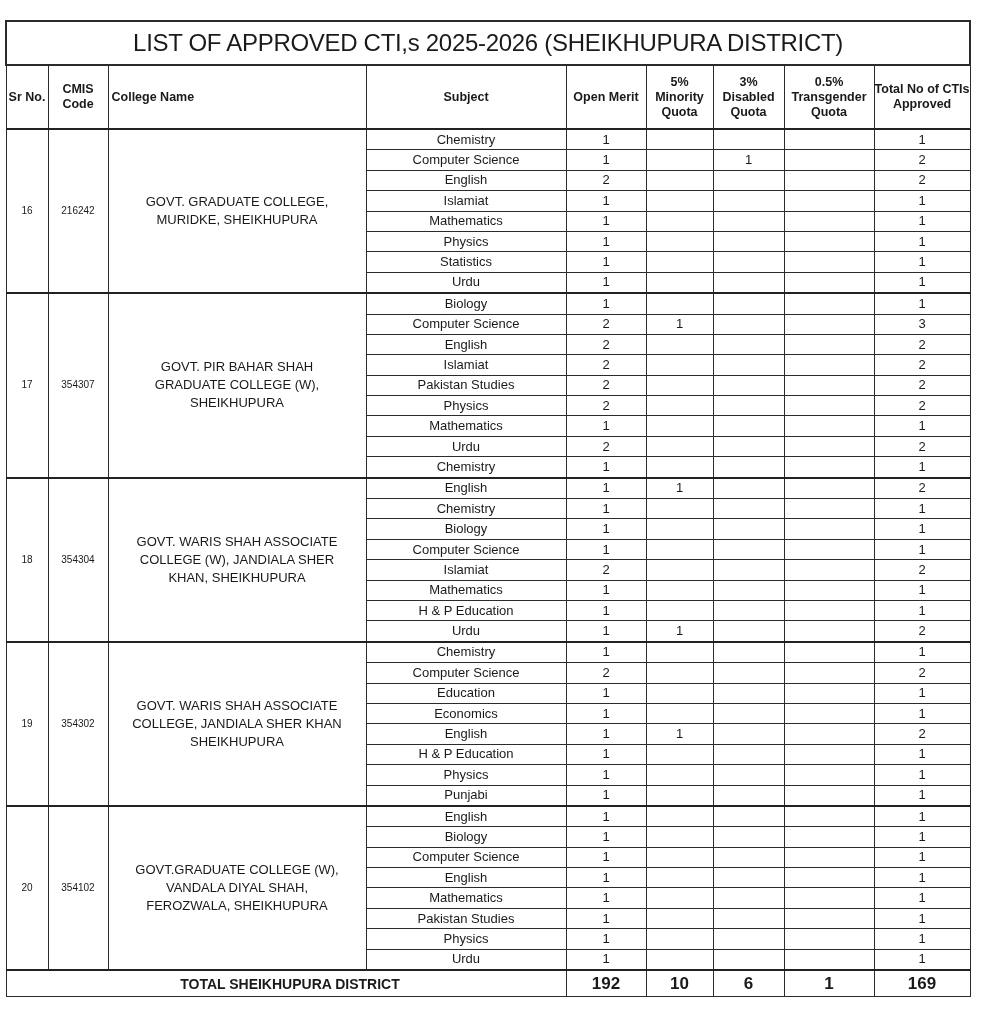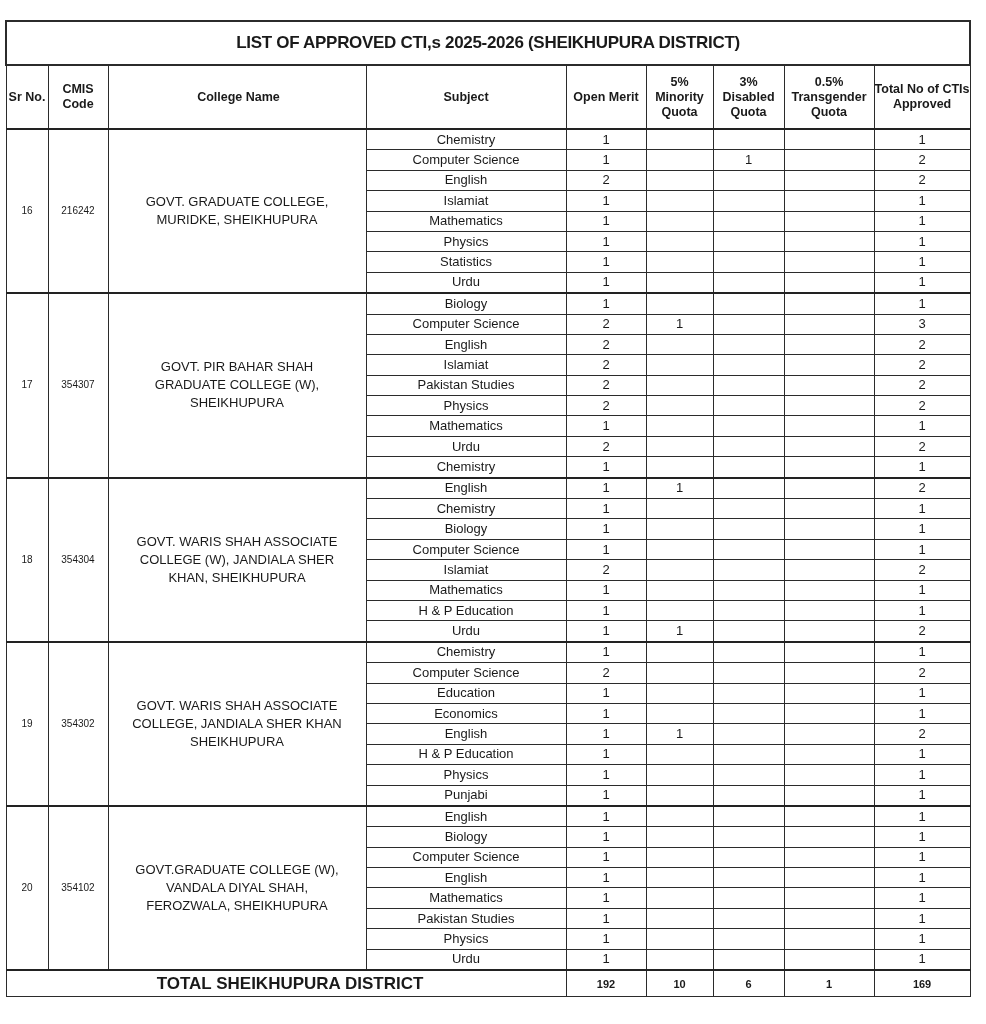--- a/index.html
+++ b/index.html
@@ -1,29 +1,29 @@
 <!DOCTYPE html>
 <html><head>
 <meta charset="utf-8">
 <style>
   html, body { margin: 0; padding: 0; background: #ffffff; }
   body { width: 986px; height: 1024px; position: relative; overflow: hidden;
          font-family: "Liberation Sans", sans-serif; color: #1a1a1a; }
   .sheet { position: absolute; left: 5px; top: 20px; width: 964px; }
   table { border-collapse: collapse; table-layout: fixed; width: 964px; }
   td, th { border: 1.5px solid #2b2b2b; padding: 0; text-align: center; vertical-align: middle; overflow: hidden; }
-  .title-cell { height: 42px; font-size: 17px; font-weight: bold; letter-spacing: -0.3px; border-width: 2px; }
+  .title-cell { height: 42px; font-size: 24px; font-weight: normal; letter-spacing: -0.3px; border-width: 2px; }
   thead th { font-size: 12.5px; font-weight: bold; line-height: 15px; height: 62px; }
-  th.college-h { text-align: center; padding-left: 3px; }
+  th.college-h { text-align: left; padding-left: 3px; }
   tbody td { font-size: 13px; height: 19.4px; line-height: 16px; }
   td.sr, td.code { font-size: 10px; }
   td.college { font-size: 13px; line-height: 18px; padding: 0 20px; }
   .group-first td { border-top: 2.5px solid #222; }
-  tr.total td { height: 25px; font-weight: bold; font-size: 11px; border-top: 2.5px solid #222; }
-  tr.total td.total-label { font-size: 17px; padding-left: 8px; }
+  tr.total td { height: 25px; font-weight: bold; font-size: 17px; border-top: 2.5px solid #222; }
+  tr.total td.total-label { font-size: 14px; padding-left: 8px; }
 </style>
 </head>
 <body>
 
 <div class="sheet">
   <table>
     <colgroup>
       <col style="width:42px">
         <col style="width:60px">
         <col style="width:258px">

